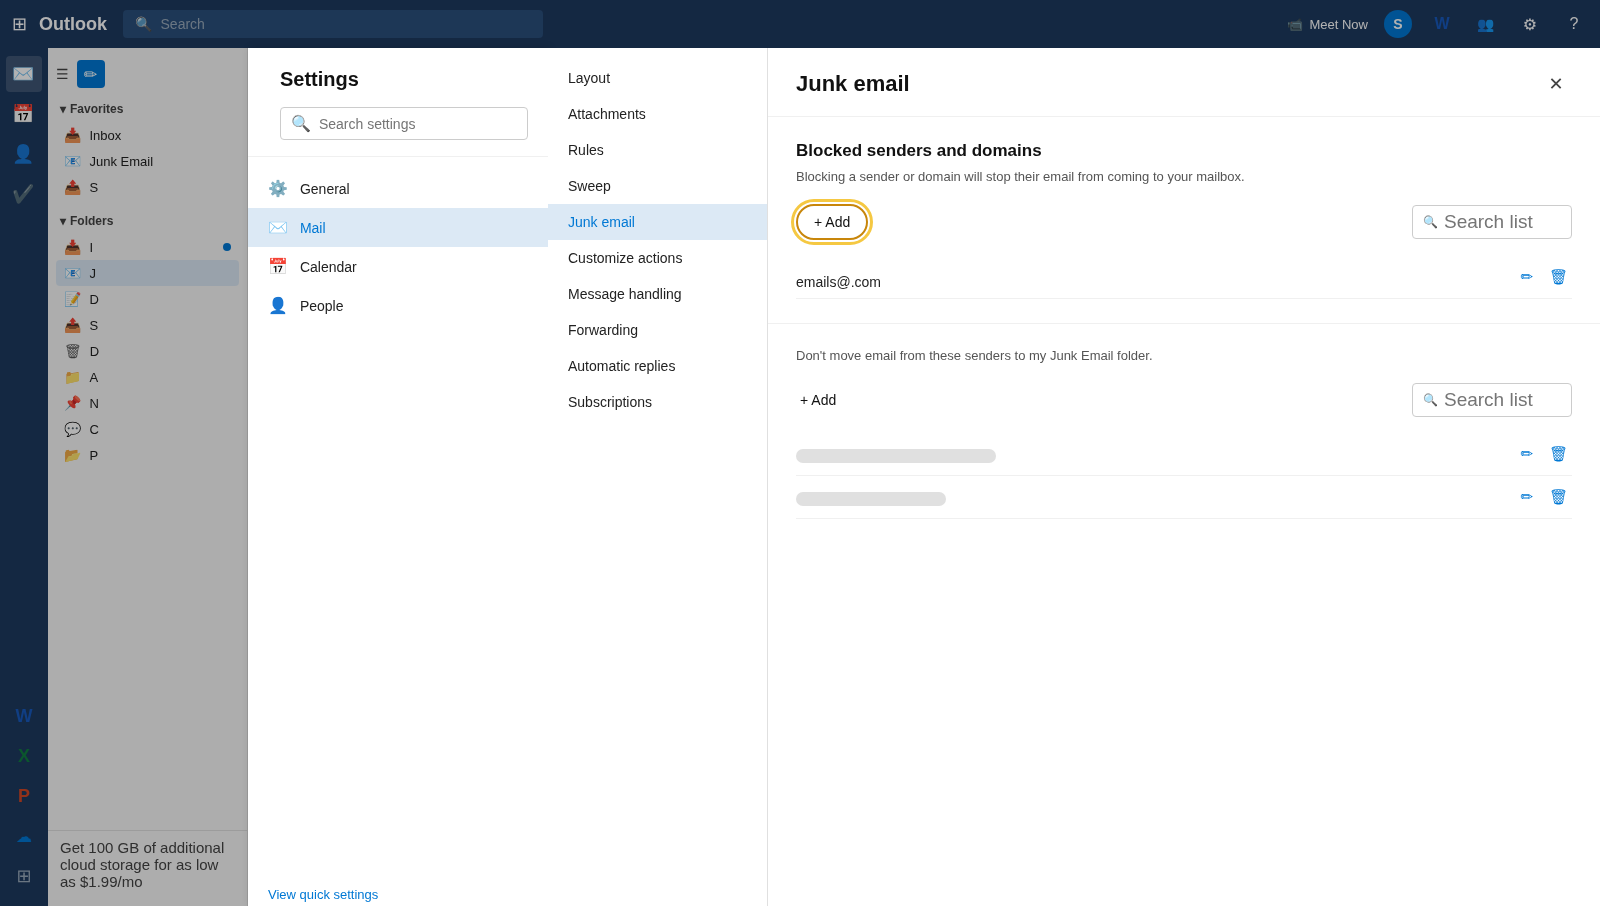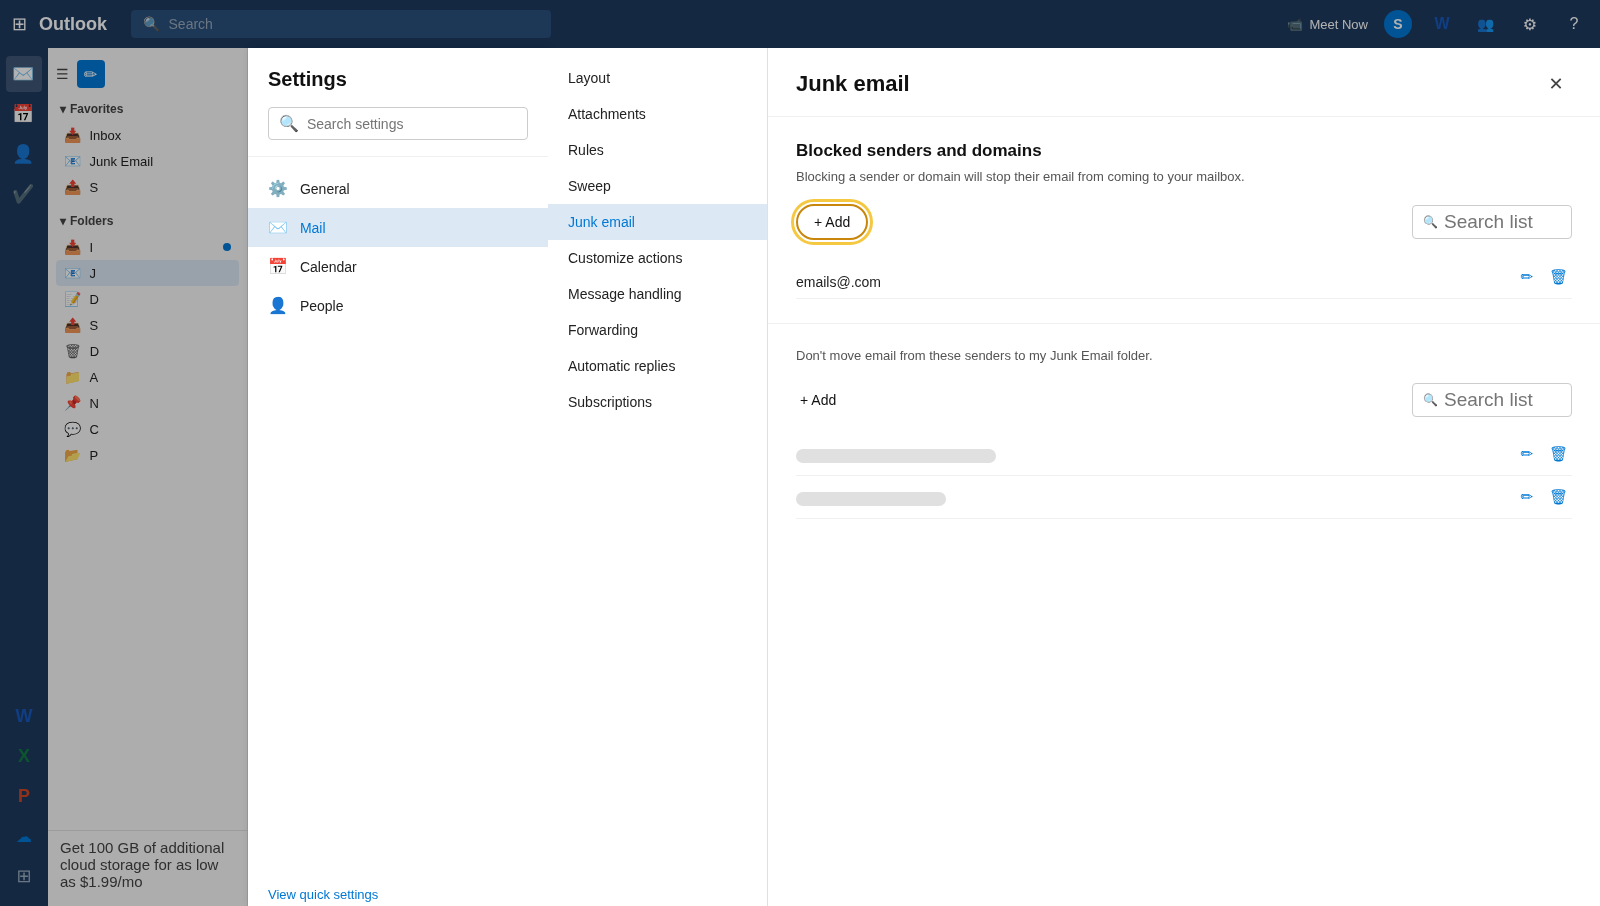--- a/index.html
+++ b/index.html
@@ -19,21 +19,21 @@
     .topbar-apps-icon {
       color: white;
       font-size: 18px;
       cursor: pointer;
       margin-right: 4px;
     }
     .topbar-logo {
       color: white;
       font-size: 18px;
       font-weight: 600;
-      margin-right: 16px;
+      margin-right: 8px;
     }
     .topbar-search {
       display: flex;
       align-items: center;
       background: #2a4f7c;
       border-radius: 4px;
       padding: 6px 12px;
       width: 420px;
       gap: 8px;
       color: #cde;
@@ -187,21 +187,21 @@
       left: 248px;
       width: 300px;
       height: calc(906px - 48px);
       background: white;
       z-index: 200;
       box-shadow: 2px 0 8px rgba(0,0,0,0.15);
       display: flex;
       flex-direction: column;
     }
     .settings-header {
-      padding: 20px 20px 16px 20px;
+      padding: 20px 20px 16px 32px;
       border-bottom: 1px solid #f0f0f0;
     }
     .settings-title {
       font-size: 20px;
       font-weight: 600;
       color: #111;
       margin-bottom: 16px;
     }
     .settings-search {
       display: flex;

